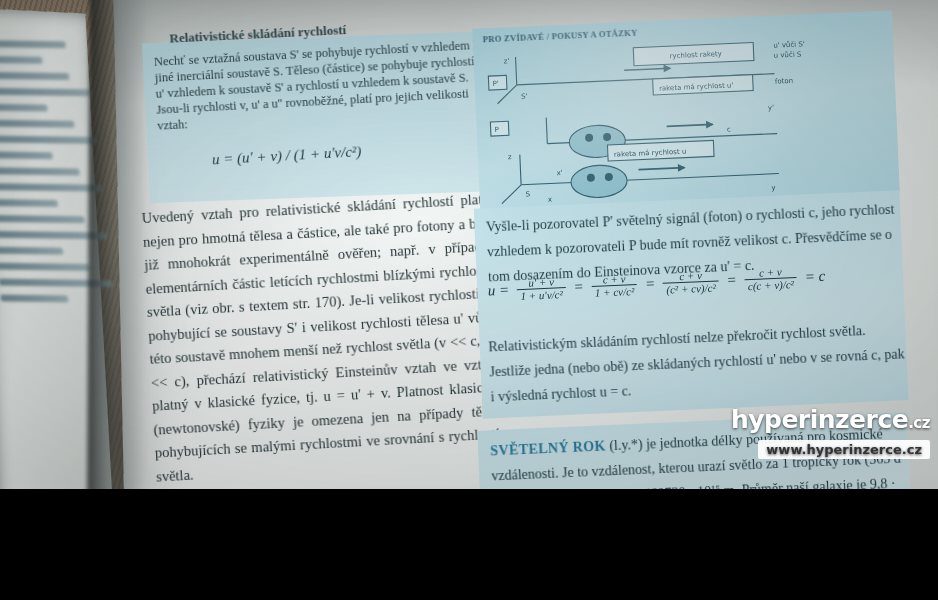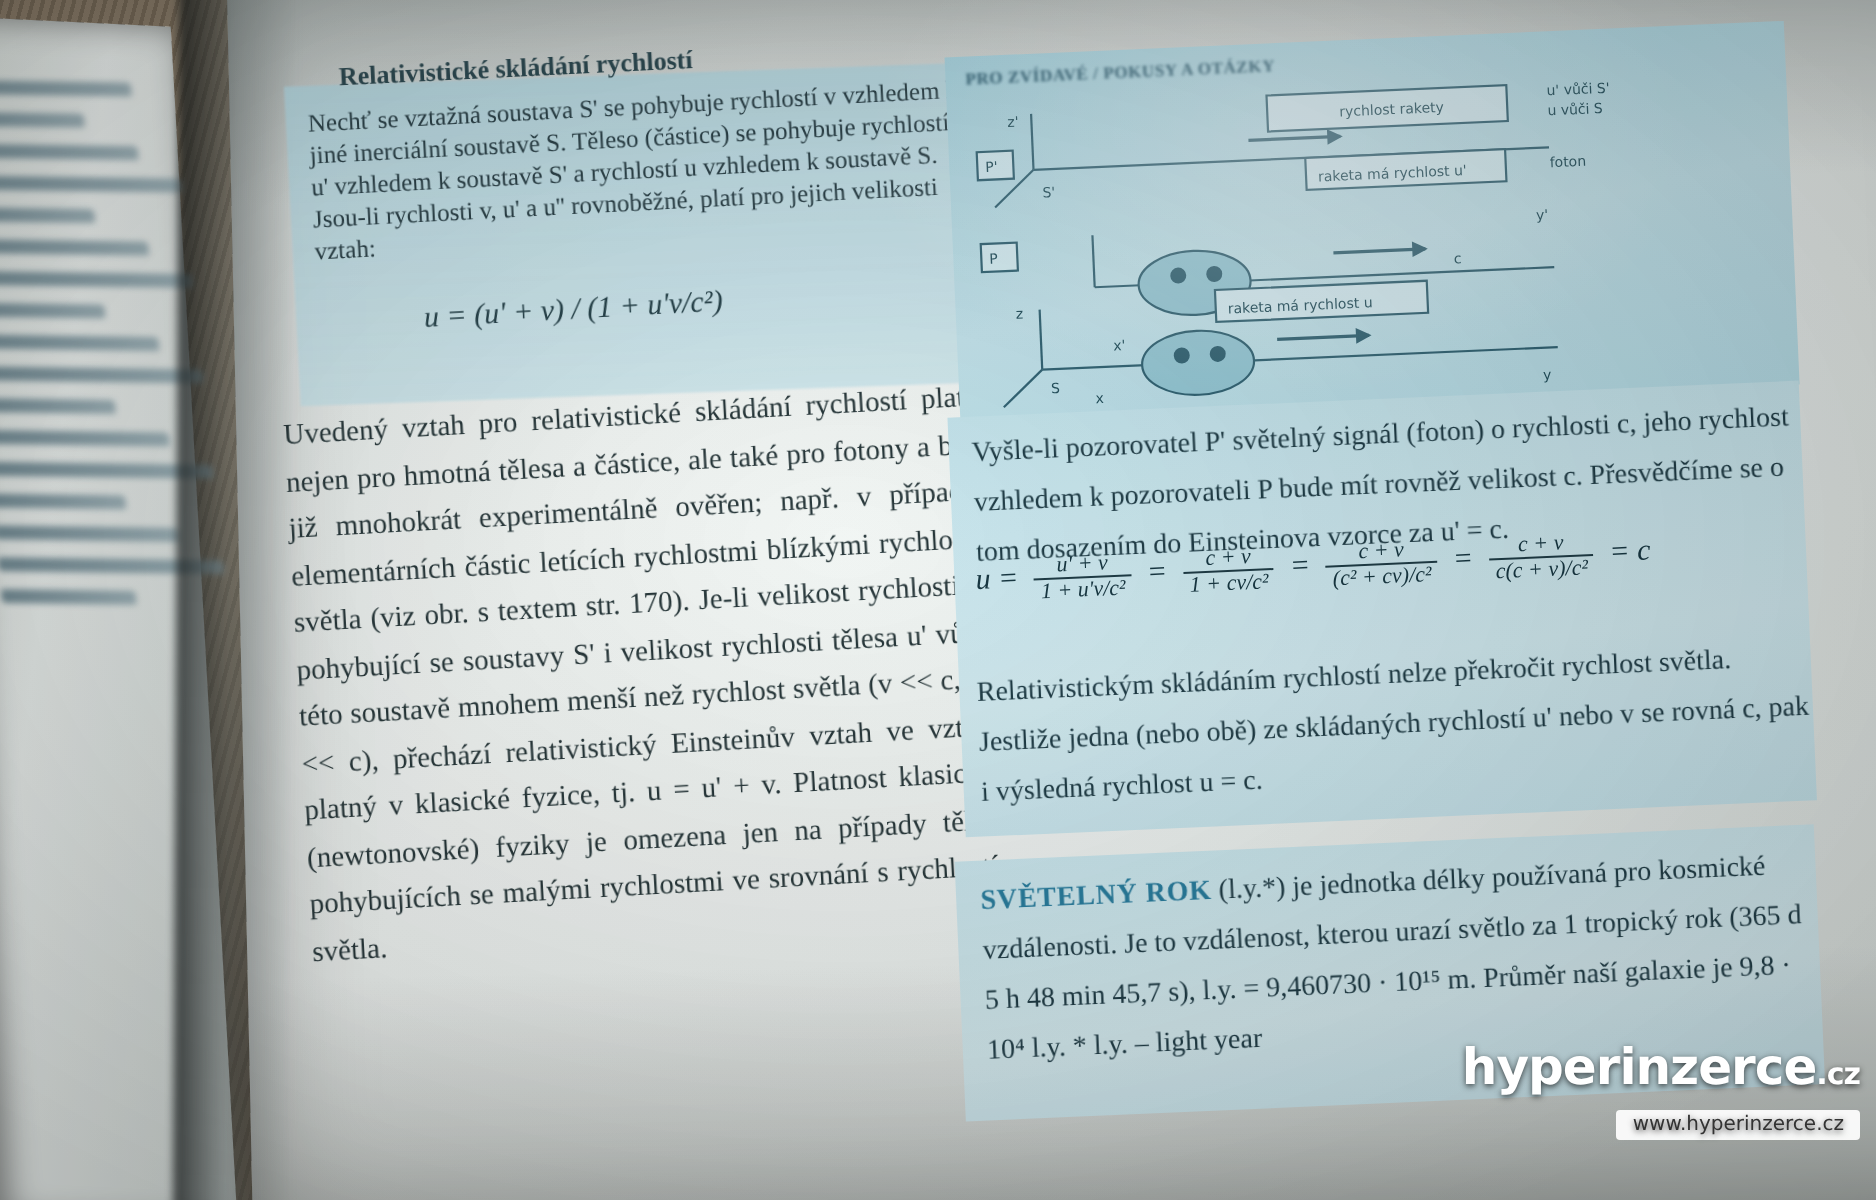--- a/index.html
+++ b/index.html
@@ -6,21 +6,21 @@
     margin: 0;
     padding: 0;
     background: #000;
   }
   body {
     font-family: "Liberation Serif", serif;
   }
   #photo {
     position: relative;
     width: 938px;
-    height: 600px;
+    height: 489px;
     overflow: hidden;
     background: #9a8f7e;
   }
 
   
   .bg-carpet {
     position: absolute;
     inset: 0;
     background:
       repeating-linear-gradient(105deg, rgba(0,0,0,0.10) 0px, rgba(0,0,0,0.10) 2px, rgba(255,255,255,0.05) 2px, rgba(255,255,255,0.05) 5px),
@@ -293,22 +293,22 @@
     font-weight: bold;
     letter-spacing: -0.5px;
     line-height: 26px;
   }
   .wm-main .hyper { color: #ffffff; }
   .wm-main .cz { color: #ffffff; font-size: 15px; }
   .wm-sub {
     margin-top: 4px;
     background: rgba(255,255,255,0.92);
     color: #333;
-    font-size: 10px;
-    font-weight: normal;
+    font-size: 13px;
+    font-weight: bold;
     padding: 2px 8px;
     display: inline-block;
     border-radius: 2px;
     text-align: right;
   }
   .blurtext { filter: blur(0.35px); }
 </style>
 </head>
 <body>
 

